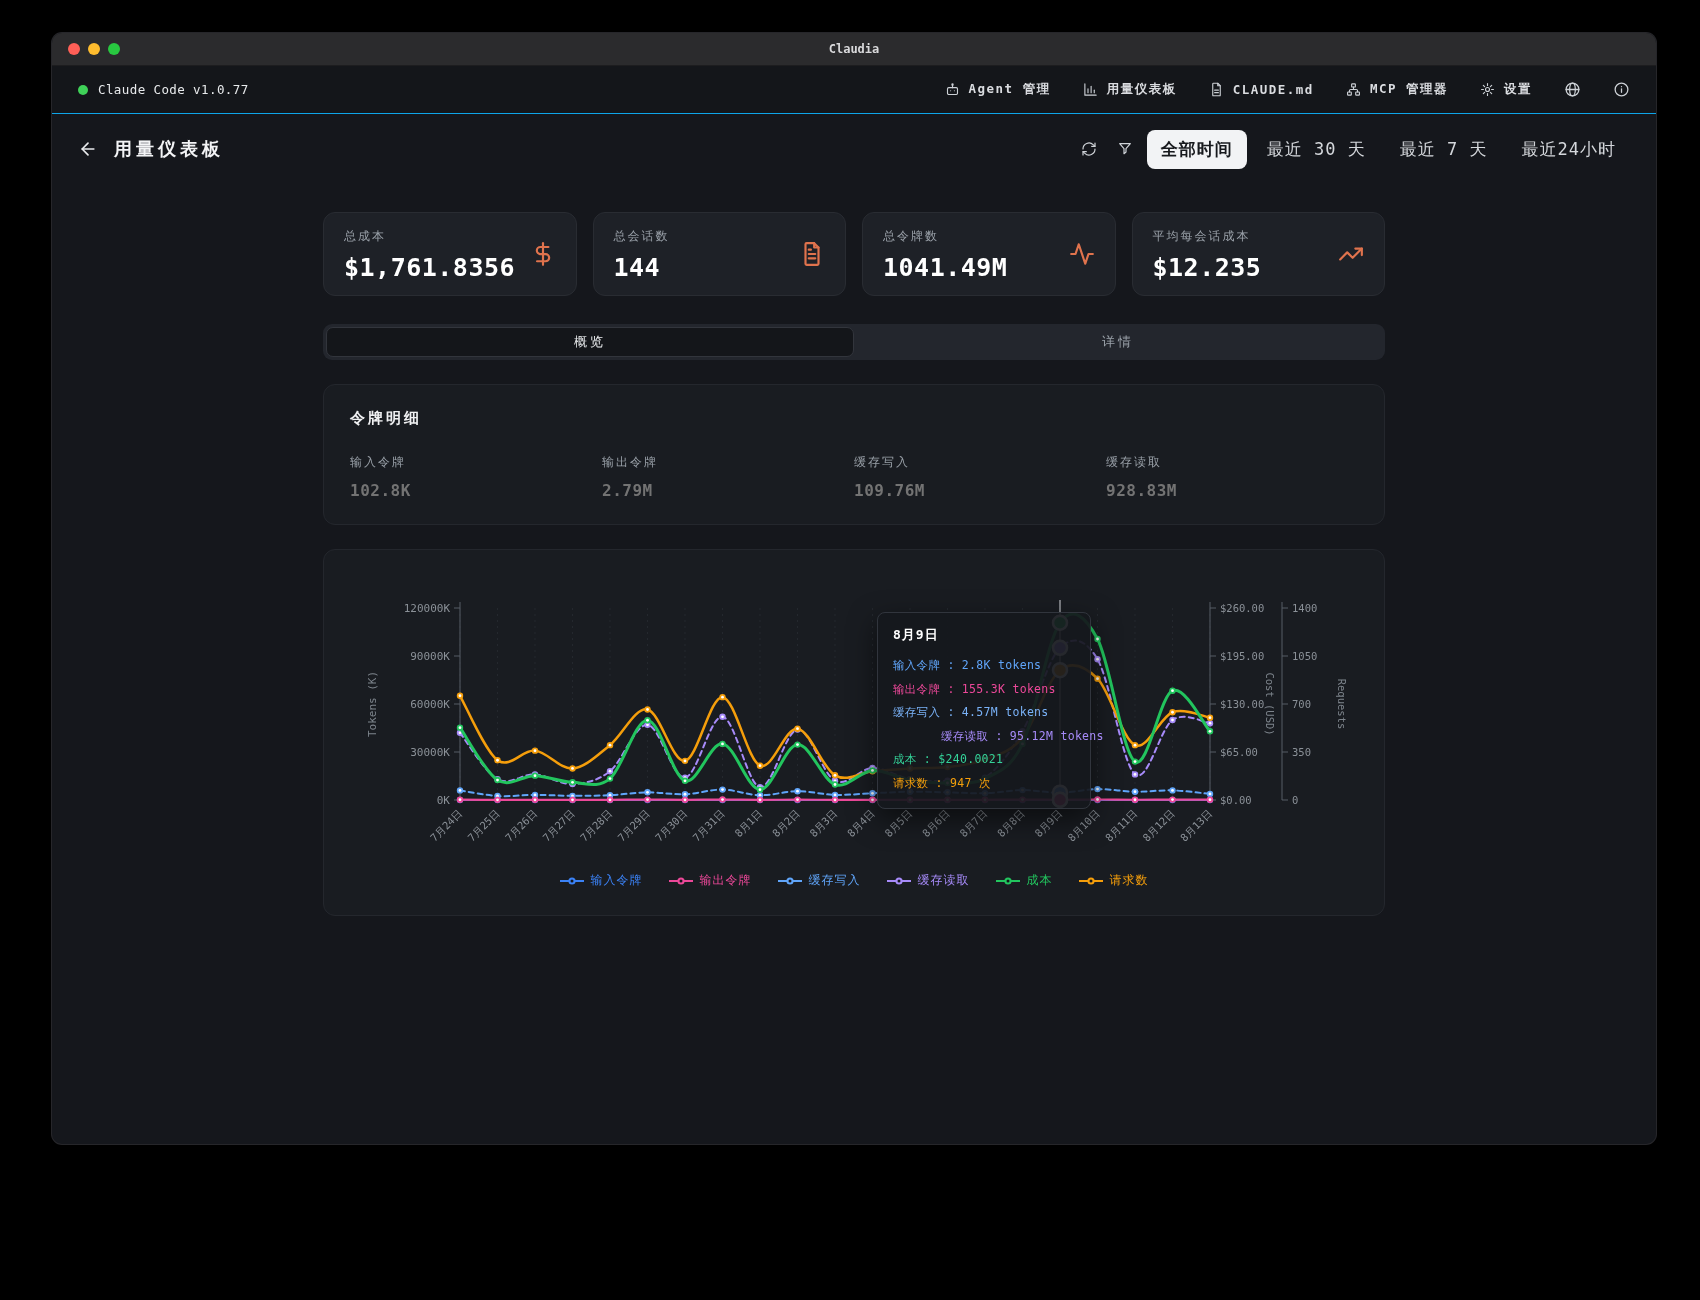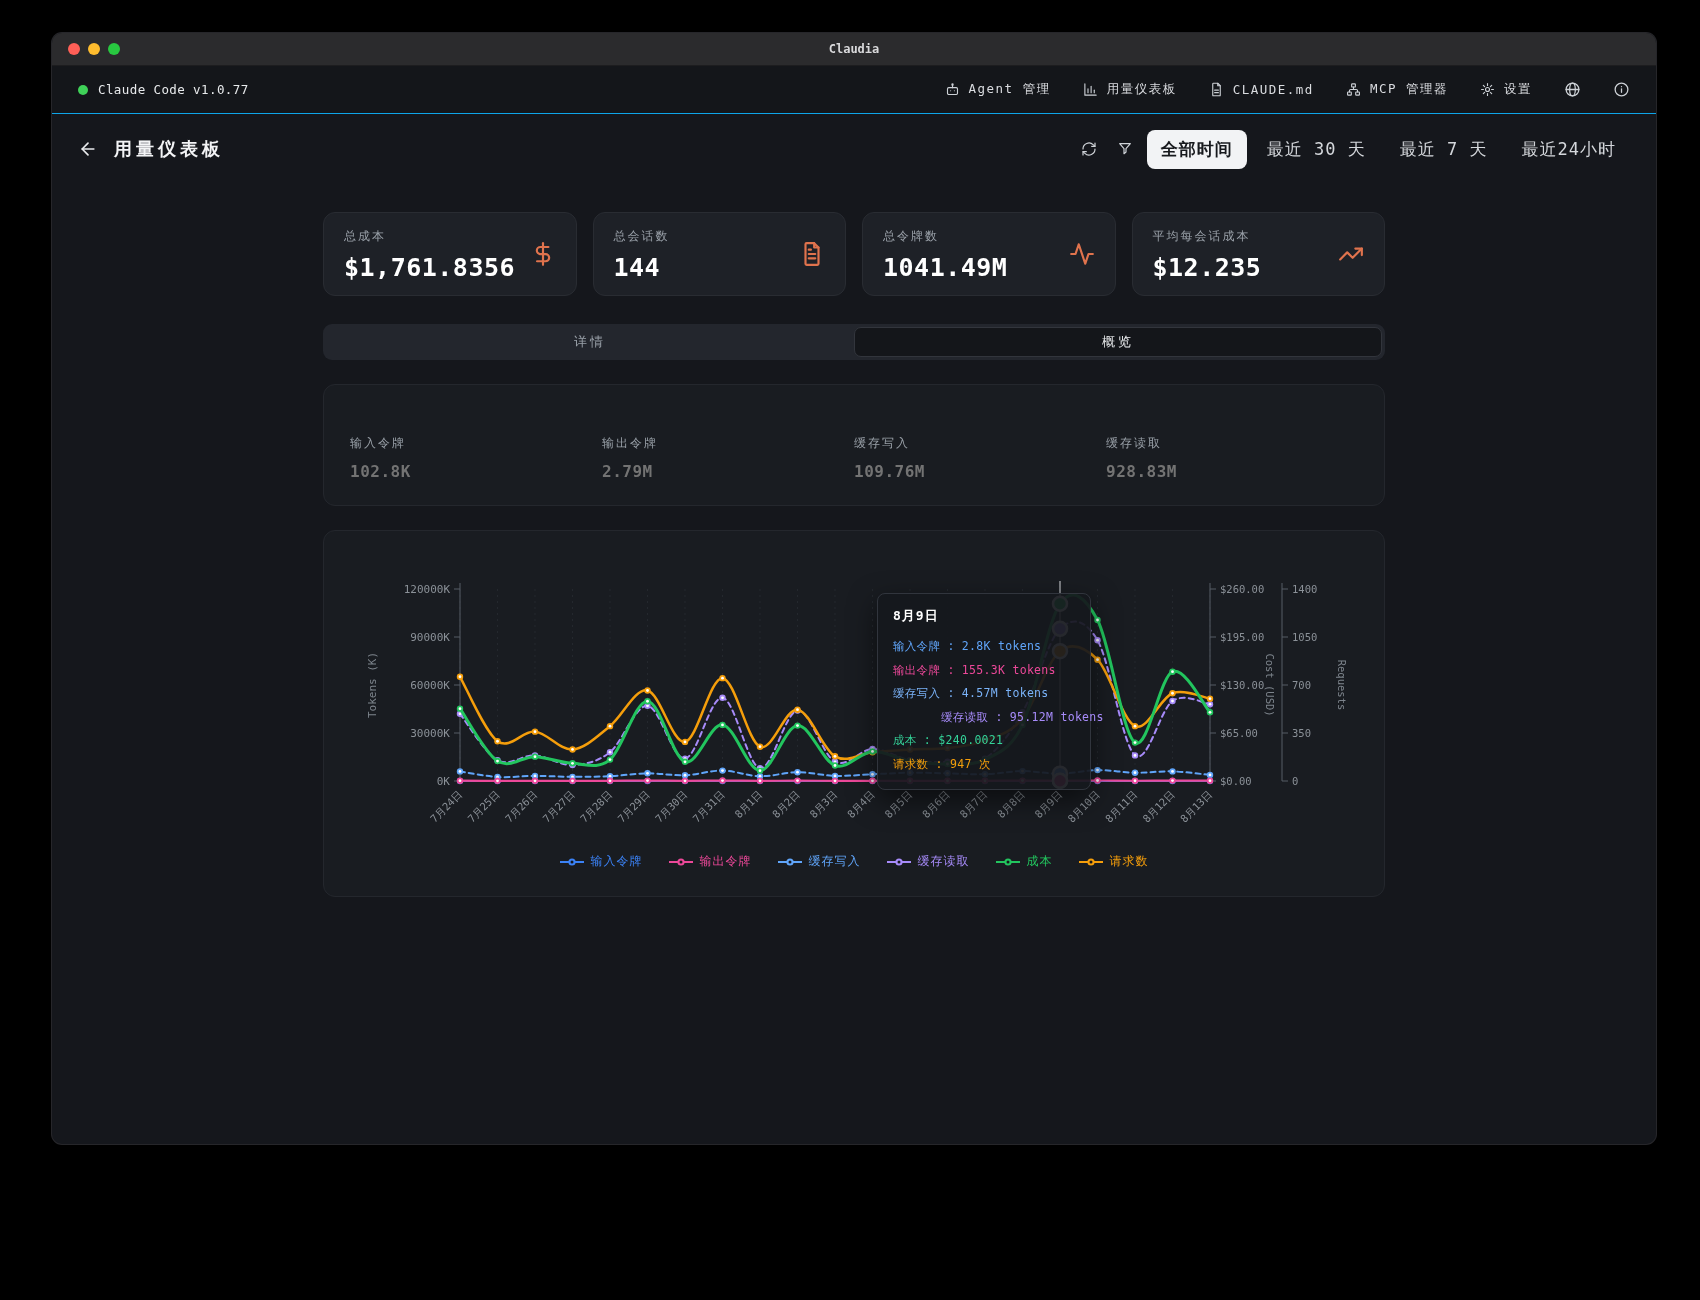--- a/index.html
+++ b/index.html
@@ -18,21 +18,21 @@
     display:flex;align-items:center;justify-content:center;position:relative;}
   .lights{position:absolute;left:16px;display:flex;gap:8px;}
   .light{width:12px;height:12px;border-radius:50%;}
   .light.red{background:#ff5f57}.light.yellow{background:#febc2e}.light.green{background:#28c840}
   .tb-title{font-size:12px;font-weight:bold;color:#d9d9db;}
   
   .menubar{height:47px;background:#14161a;border-bottom:1px solid #0ea5e9;
     display:flex;align-items:center;justify-content:space-between;padding:0 26px;}
   .app-status{display:flex;align-items:center;gap:10px;font-size:12.5px;color:#e8eaec;letter-spacing:.4px;}
   .status-dot{width:10px;height:10px;border-radius:50%;background:#3fd158;}
-  .nav{display:flex;align-items:center;gap:32px;}
+  .nav{display:flex;align-items:center;gap:32px;font-weight:bold;}
   .nav-item{display:flex;align-items:center;gap:9px;font-size:12.5px;color:#dadce0;letter-spacing:1.5px;cursor:pointer;}
   .nav-item svg,.icon-btn svg{width:15px;height:15px;stroke:#cdd1d6;fill:none;stroke-width:1.8;stroke-linecap:round;stroke-linejoin:round;}
   .icon-btn{display:flex;align-items:center;cursor:pointer;}
   .icon-btn svg{width:17px;height:17px;}
   
   .pageheader{height:70px;display:flex;align-items:center;padding:0 26px;gap:16px;}
   .back-btn{display:flex;align-items:center;cursor:pointer;}
   .back-btn svg{width:20px;height:20px;stroke:#e8eaec;fill:none;stroke-width:2;stroke-linecap:round;stroke-linejoin:round;}
   .ph-titles{flex:1;}
   .ph-title{font-size:18px;font-weight:bold;color:#f3f4f6;letter-spacing:4px;}
@@ -223,25 +223,26 @@
         <div class="stat-icon">
             <svg viewBox="0 0 24 24">
               <path d="M22 7l-8.5 8.5-5-5L2 17"></path>
               <path d="M16 7h6v6"></path>
             </svg>
           </div>
       </div>
     </div>
 
     <div class="tabs">
+      <div class="tab selected">概览</div>
       <div class="tab">详情</div>
-      <div class="tab selected">概览</div>
     </div>
 
     <div class="panel">
+      <div class="panel-title">令牌明细</div>
       <div class="tb-grid">
         <div>
           <div class="tb-label">输入令牌</div>
           <div class="tb-value">102.8K</div>
         </div>
         <div>
           <div class="tb-label">输出令牌</div>
           <div class="tb-value">2.79M</div>
         </div>
         <div>

